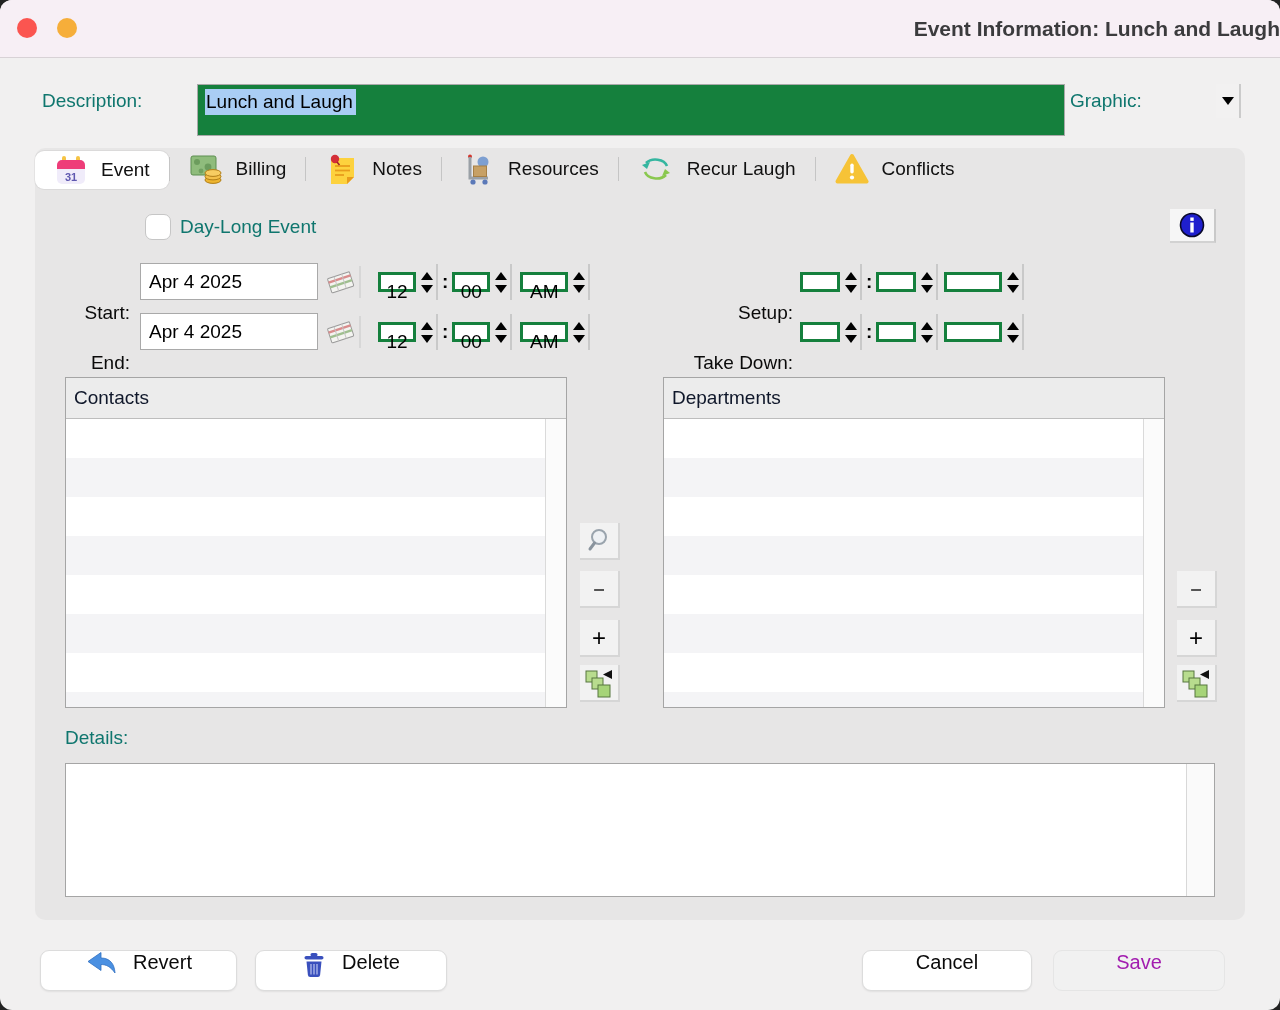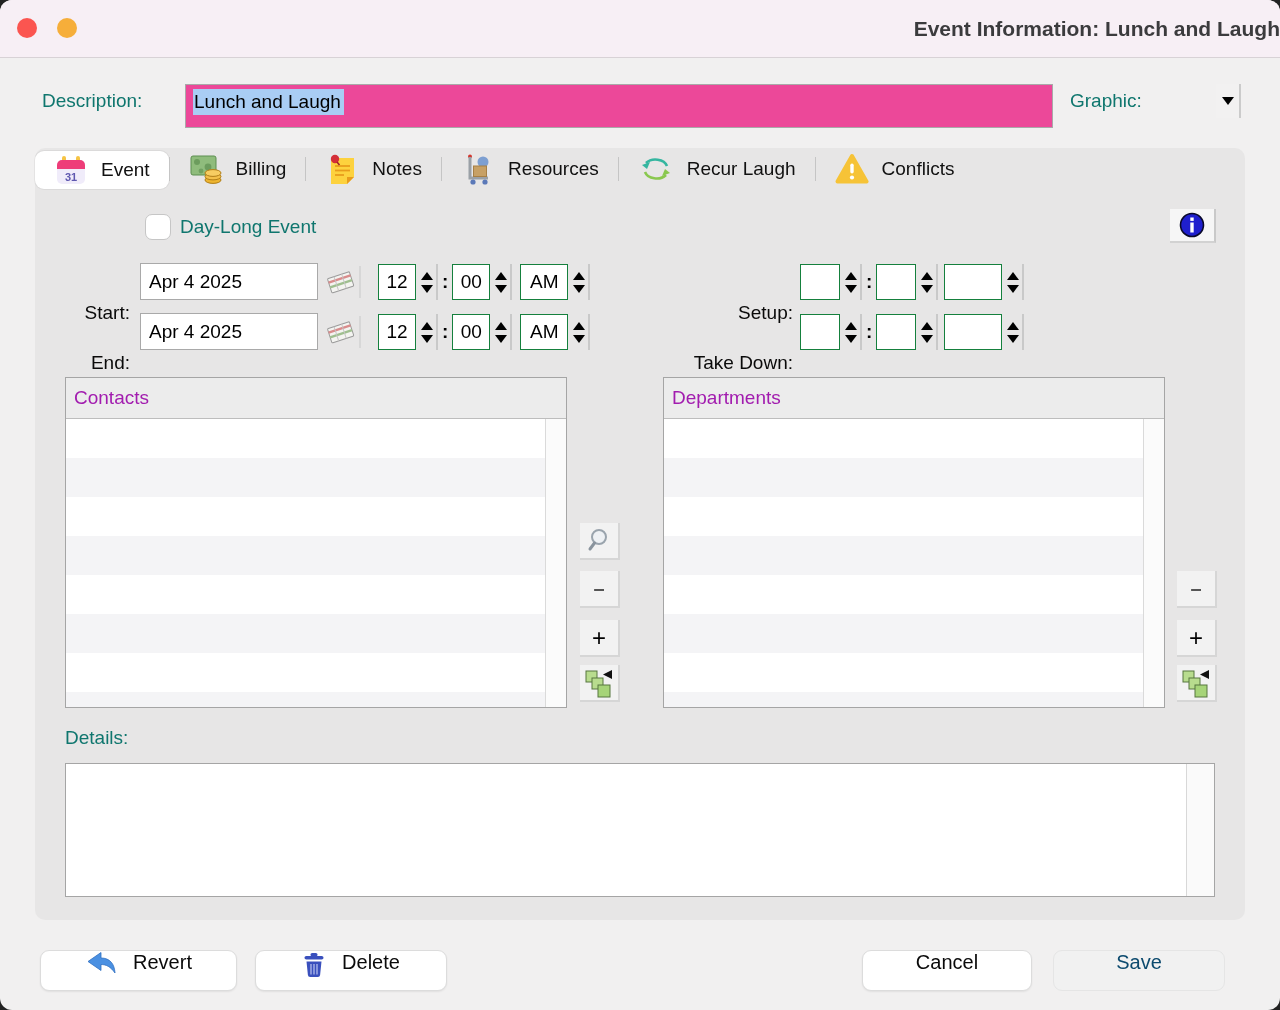--- a/index.html
+++ b/index.html
@@ -6,21 +6,21 @@
   .window{position:relative;width:1280px;height:1010px;background:#f1f0f0;border-radius:12px;overflow:hidden;}
   
   .titlebar{position:absolute;left:0;top:0;width:1280px;height:57px;background:#f7eff5;border-bottom:1px solid #d8d2d6;}
   .tl{position:absolute;top:18px;width:20px;height:20px;border-radius:50%;}
   .tl-close{left:17px;background:#fb5550;}
   .tl-min{left:57px;background:#f6ae3a;}
   .titletext{position:absolute;left:0;right:0;top:0;height:57px;line-height:57px;text-align:right;
     font-size:21px;font-weight:bold;color:#3b3b3d;}
   
   .lbl{position:absolute;font-size:19px;color:#0f766e;}
-  .descfield{position:absolute;left:185px;top:84px;width:868px;height:44px;background:#ec4899;border:1px solid #a9a9a9;
+  .descfield{position:absolute;left:197px;top:84px;width:868px;height:52px;background:#15803d;border:1px solid #a9a9a9;
     font-size:19px;line-height:34px;padding-left:7px;box-sizing:border-box;}
   .sel{background:#a9cdf4;padding:2px 3px 3px 1px;}
   .graphic-dd{position:absolute;left:1216px;top:84px;width:25px;height:34px;background:#f2f1f1;border-right:2px solid #cbcbcb;
     display:flex;align-items:center;justify-content:center;box-sizing:border-box;}
   .dd-tri{width:0;height:0;border-left:6px solid transparent;border-right:6px solid transparent;border-top:8px solid #000;}
   
   .pane{position:absolute;left:35px;top:148px;width:1210px;height:772px;background:#e7e6e6;border-radius:10px;}
   .tabbar{position:absolute;left:0;top:0;right:0;height:42px;display:flex;align-items:center;}
   .tab{height:42px;display:flex;align-items:center;gap:13px;padding:0 19px;font-size:19px;color:#111;white-space:nowrap;}
   .tab.selected{background:#fff;border-radius:9px;height:38px;margin-top:2px;box-shadow:0 0 0 1px rgba(0,0,0,0.05);}
@@ -28,45 +28,45 @@
   .ticon{flex:none;display:block;}
   
   .checkbox{position:absolute;left:110px;top:66px;width:26px;height:26px;background:#fff;border:1px solid #c6c6c6;border-radius:7px;box-sizing:border-box;}
   .infobtn{position:absolute;left:1135px;top:61px;width:46px;height:34px;background:#f6f6f6;border-right:2px solid #c9c9c9;
     border-bottom:2px solid #d2d2d2;display:flex;align-items:center;justify-content:center;box-sizing:border-box;}
   .rowlabel{position:absolute;font-size:19px;color:#0a0a0a;text-align:right;margin-top:24px;}
   .datefield{position:absolute;width:178px;height:37px;background:#fff;border:1px solid #a9a9a9;box-sizing:border-box;
     font-size:19px;line-height:35px;padding-left:8px;}
   .calbtn{position:absolute;width:38px;height:32px;display:flex;align-items:center;justify-content:center;border-right:2px solid #d7d7d7;}
   .timegroup{position:absolute;display:flex;align-items:center;}
-  .spinbox{height:36px;background:#fff;border:1px solid #15803d;box-sizing:border-box;font-size:19px;line-height:34px;text-align:center;}
+  .spinbox{height:20px;background:#fff;border:3px solid #15803d;box-sizing:border-box;font-size:19px;line-height:34px;text-align:center;}
   .w38{width:38px;} .w40{width:40px;} .w48{width:48px;} .w58{width:58px;}
   .stepper{width:15px;height:36px;display:flex;flex-direction:column;align-items:center;justify-content:center;gap:5px;
     border-right:2px solid #c9c9c9;margin-left:3px;margin-right:2px;padding-right:2px;}
   .tri-up{width:0;height:0;border-left:6px solid transparent;border-right:6px solid transparent;border-bottom:8px solid #000;}
   .tri-down{width:0;height:0;border-left:6px solid transparent;border-right:6px solid transparent;border-top:8px solid #000;}
   .colon{font-size:19px;font-weight:bold;margin:0 4px 0 2px;}
   
   .list{position:absolute;width:502px;height:331px;border:1px solid #a5a5a5;box-sizing:border-box;background:#fff;}
-  .list-header{height:40px;background:#ececec;border-bottom:1px solid #bdbdbd;font-size:19px;line-height:40px;padding-left:8px;color:#a21caf;}
+  .list-header{height:40px;background:#ececec;border-bottom:1px solid #bdbdbd;font-size:19px;line-height:40px;padding-left:8px;color:#0f172a;}
   .list-body{position:absolute;left:0;right:20px;top:41px;bottom:0;
     background:repeating-linear-gradient(to bottom,#ffffff 0 39px,#f4f4f6 39px 78px);}
   .list-scroll{position:absolute;right:0;top:41px;bottom:0;width:20px;border-left:1px solid #dadada;background:#fbfbfb;}
   .toolbtn{position:absolute;width:40px;height:37px;background:#f2f2f2;border-right:2px solid #d6d6d6;border-bottom:2px solid #d6d6d6;
     display:flex;align-items:center;justify-content:center;box-sizing:border-box;font-size:22px;color:#111;}
   .toolbtn .minus{font-size:20px;color:#555;font-weight:bold;}
   .toolbtn .plus{font-size:24px;color:#000;}
   
   .details{position:absolute;left:30px;top:615px;width:1150px;height:134px;background:#fff;border:1px solid #a5a5a5;box-sizing:border-box;}
   .details-scroll{position:absolute;right:0;top:0;bottom:0;width:27px;border-left:1px solid #d8d8d8;background:#fafafa;}
   
   .fbtn{position:absolute;top:950px;height:41px;background:#fff;border:1px solid #dcdcdc;border-radius:9px;
     box-shadow:0 1px 2px rgba(0,0,0,0.07);display:flex;justify-content:center;gap:16px;
     font-size:20px;color:#0a0a0a;box-sizing:border-box;}
-  .fbtn.disabled{background:#f1f1f1;border-color:#e5e5e5;color:#0c4a6e;box-shadow:none;}
+  .fbtn.disabled{background:#f1f1f1;border-color:#e5e5e5;color:#a21caf;box-shadow:none;}
 </style>
 </head>
 <body>
 
 <div class="window">
 
   <div class="titlebar">
     <div class="tl tl-close"></div>
     <div class="tl tl-min"></div>
     <div class="titletext">Event Information: Lunch and Laugh</div>

